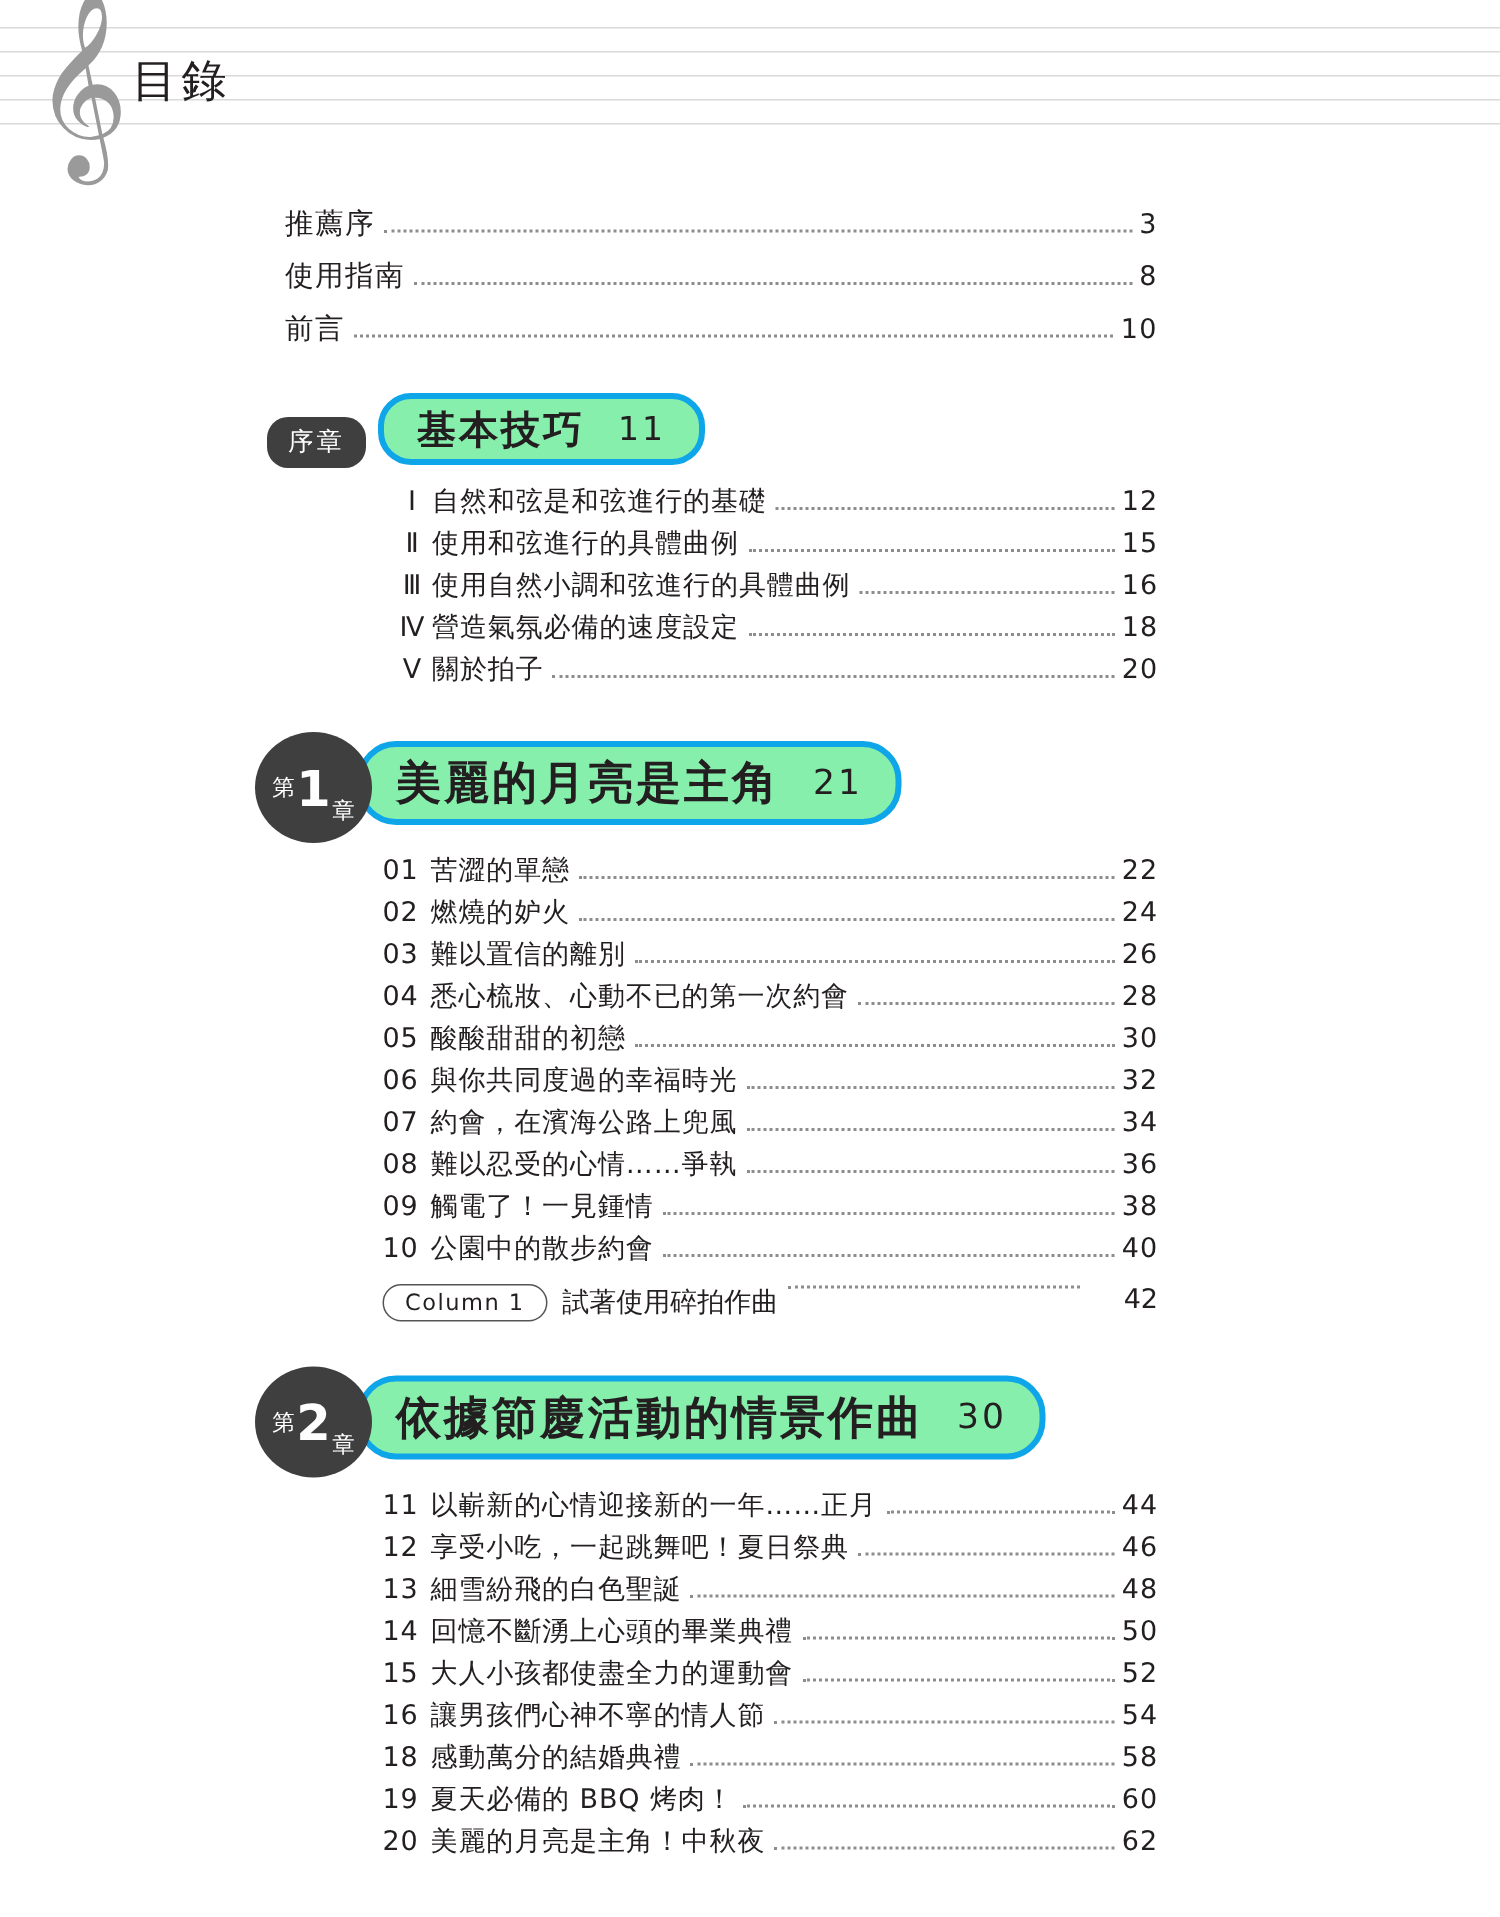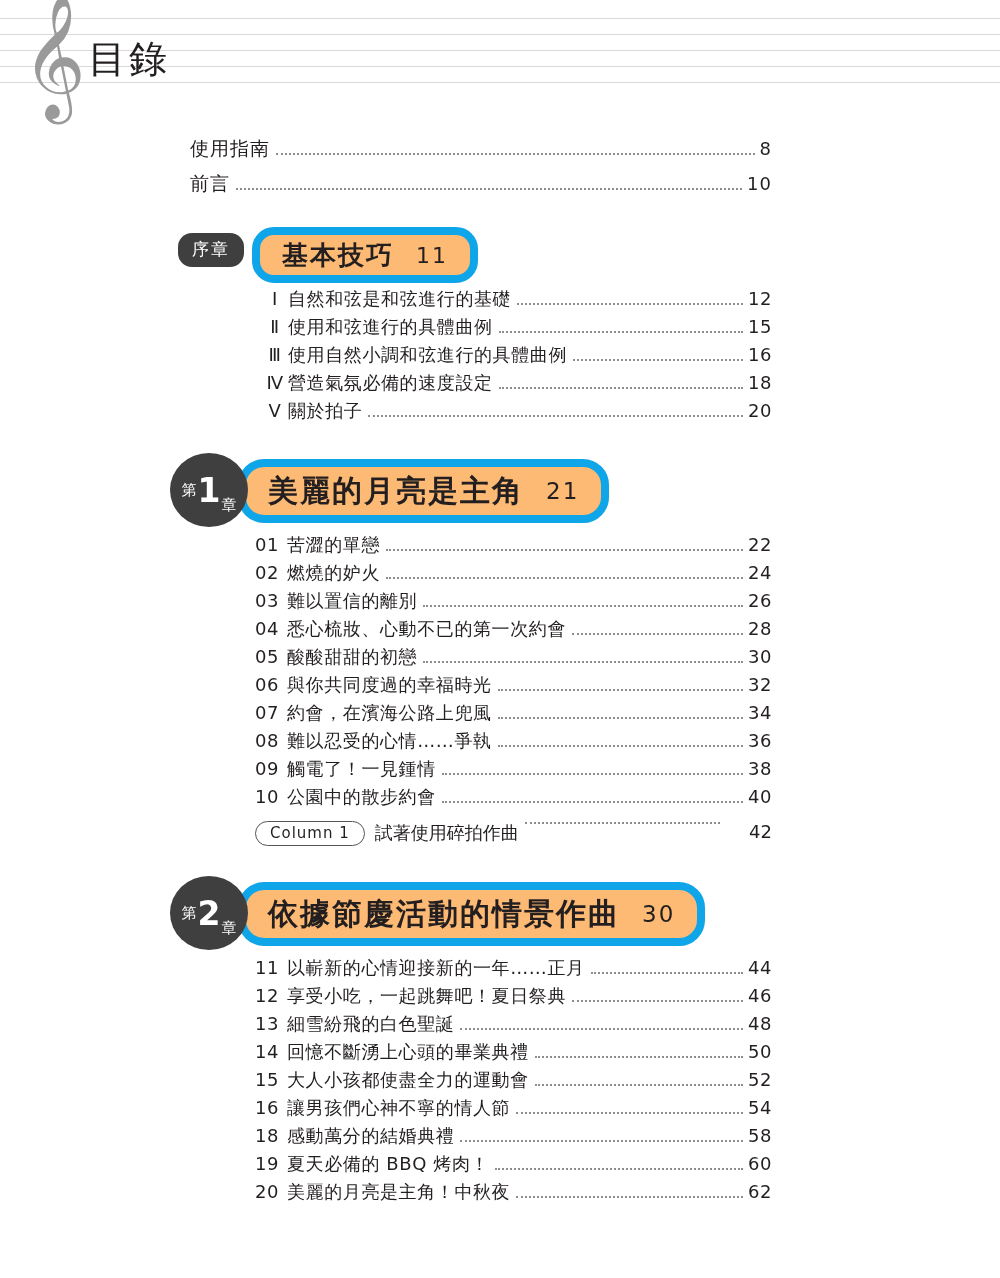--- a/index.html
+++ b/index.html
@@ -47,21 +47,21 @@
     top: 2px;
     font-size: 108px;
     line-height: 108px;
     color: #9a9a9a;
     font-family: "DejaVu Sans", sans-serif;
   }
   .page-title {
     position: absolute;
     left: 88px;
     top: 34px;
-    font-size: 38px;
+    font-size: 30px;
     letter-spacing: 3px;
     color: #231f20;
     font-weight: normal;
   }
 
   
   .front {
     margin: 18px 0 0 0;
     padding: 0 228px 0 190px;
   }
@@ -87,21 +87,21 @@
     position: relative;
     margin-top: 30px;
     padding-left: 178px;
     height: 46px;
   }
   .chapter.big { height: 62px; margin-top: 34px; padding-left: 170px; }
 
   .badge-prelude {
     position: absolute;
     left: 178px;
-    top: 6px;
+    top: 16px;
     background: #3f3f3f;
     color: #ffffff;
     font-size: 17px;
     letter-spacing: 2px;
     padding: 5px 14px 6px 14px;
     border-radius: 14px;
     z-index: 3;
   }
   .badge-circle {
     position: absolute;
@@ -120,26 +120,26 @@
   }
   .badge-circle .pre { font-size: 15px; }
   .badge-circle .num { font-size: 33px; padding: 0 1px; font-weight: bold; }
   .badge-circle .post { font-size: 15px; align-self: flex-end; padding-bottom: 14px; }
 
   .pill {
     position: absolute;
     left: 252px;
     top: 0;
     height: 40px;
-    border: 8px solid #0ea5e9;
+    border: 4px solid #0ea5e9;
     border-radius: 22px;
     padding: 0 22px 0 22px;
     display: flex;
     align-items: center;
-    background: #fdba74;
+    background: #86efac;
     z-index: 2;
   }
   .chapter.big .pill {
     left: 238px;
     top: 2px;
     height: 48px;
     border-radius: 26px;
   }
   .pill .ctitle {
     font-size: 26px;
@@ -223,20 +223,25 @@
       <div style="top:32px"></div>
       <div style="top:48px"></div>
       <div style="top:64px"></div>
     </div>
     <div class="clef">𝄞</div>
     <div class="page-title">目錄</div>
   </div>
 
   <div class="front">
     <div class="front-row">
+      <span class="t">推薦序</span>
+      <span class="dots"></span>
+      <span class="pg">3</span>
+    </div>
+    <div class="front-row">
       <span class="t">使用指南</span>
       <span class="dots"></span>
       <span class="pg">8</span>
     </div>
     <div class="front-row">
       <span class="t">前言</span>
       <span class="dots"></span>
       <span class="pg">10</span>
     </div>
   </div>

